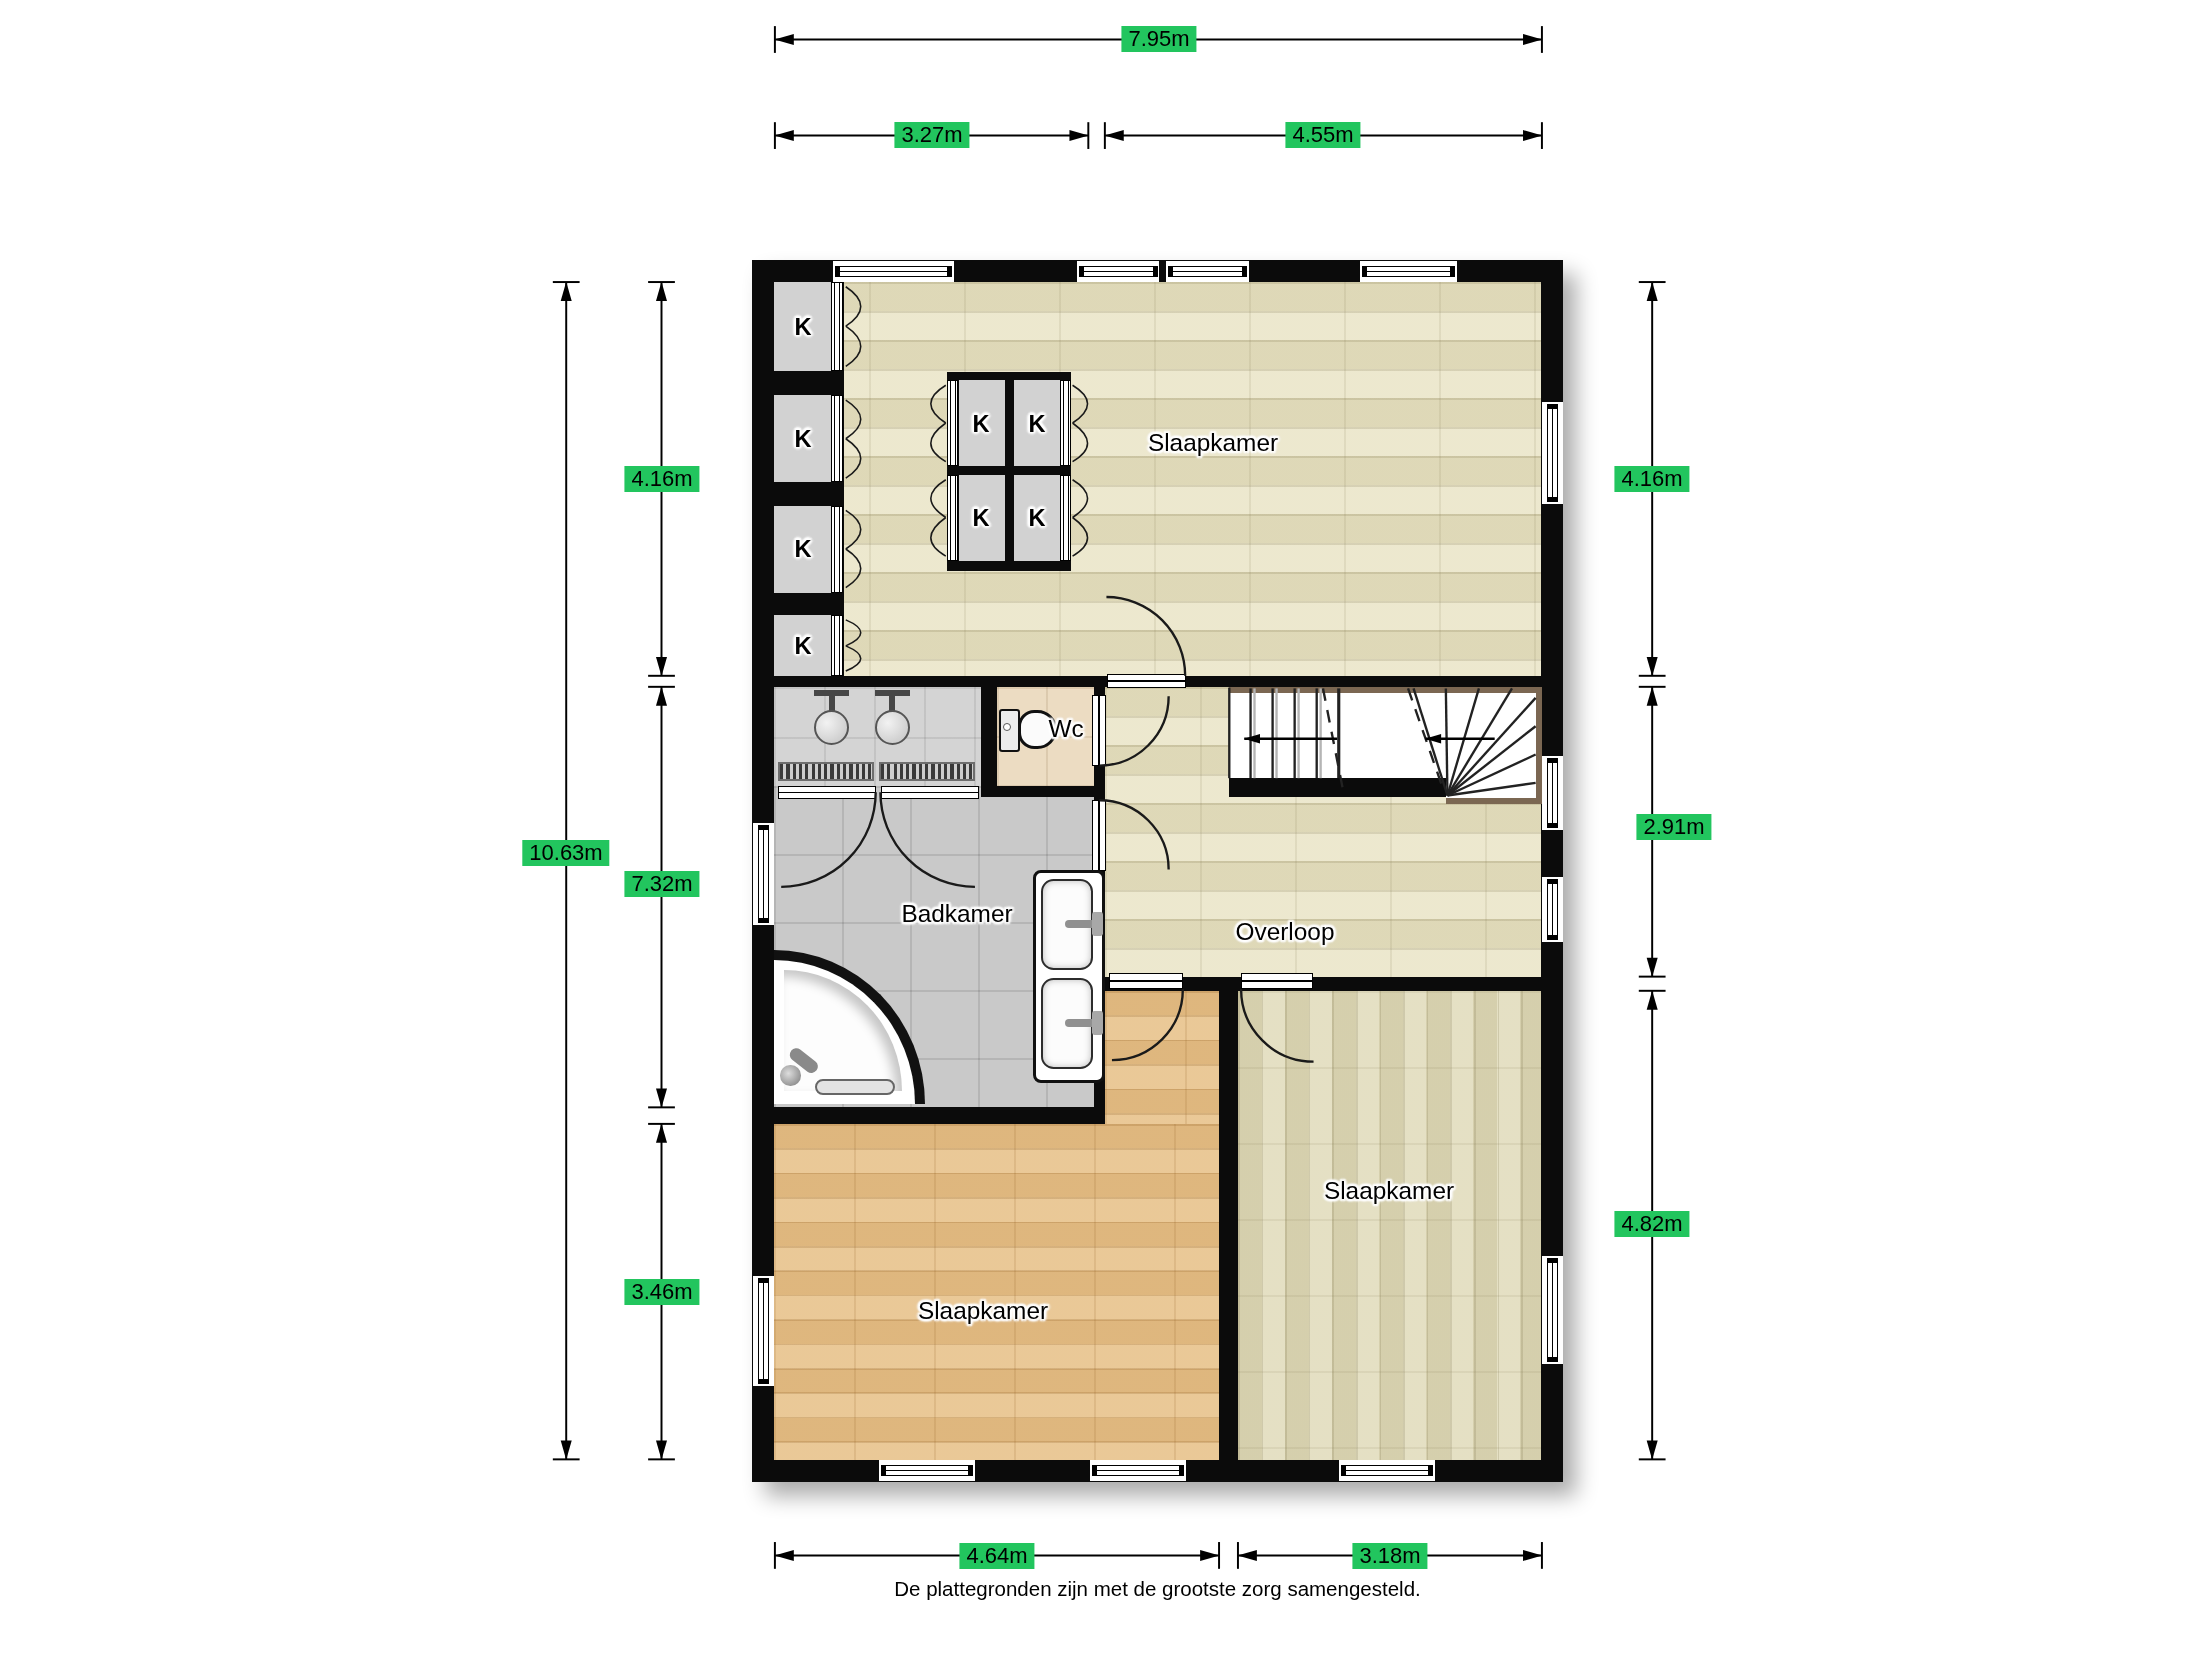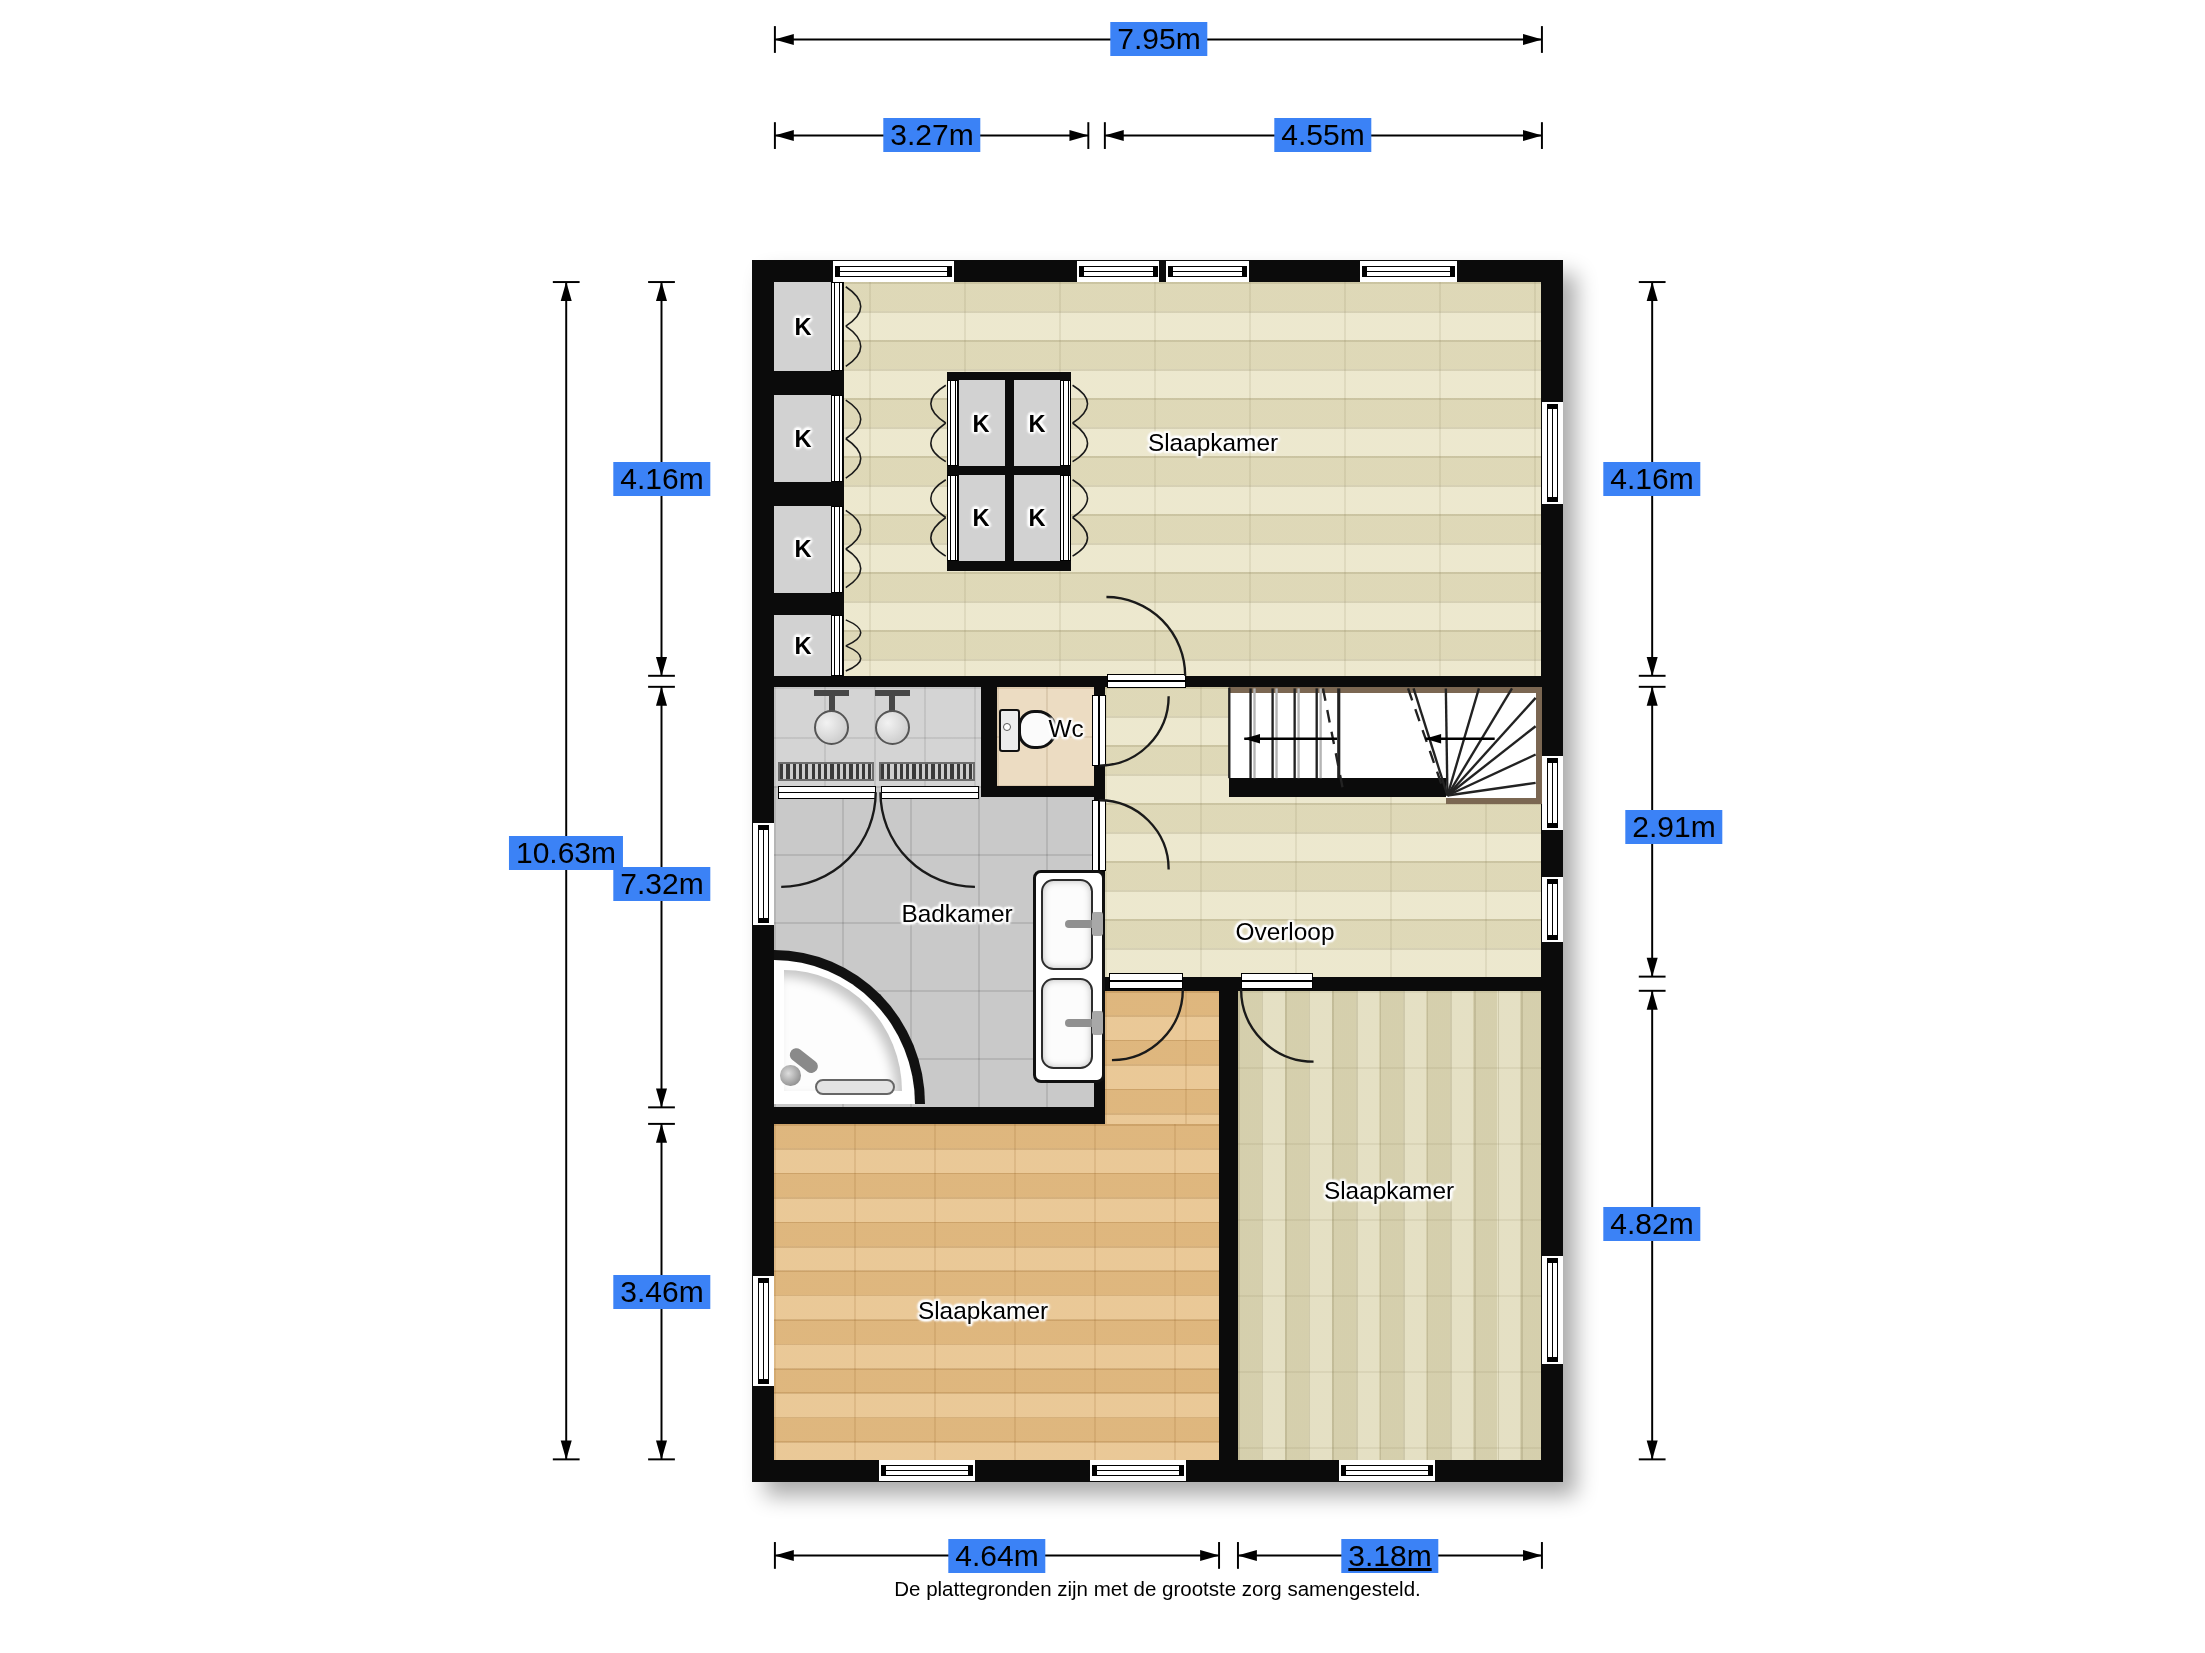--- a/index.html
+++ b/index.html
@@ -49,21 +49,21 @@
   .leaf-v{background:#fff;border:1.6px solid #000;box-sizing:border-box;
     background-image:linear-gradient(90deg, transparent calc(50% - 0.8px), #000 calc(50% - 0.8px) calc(50% + 0.8px), transparent calc(50% + 0.8px));}
   .dstrip-v{background:#fff;border:0.8px solid #000;box-sizing:border-box;
     background-image:linear-gradient(90deg, transparent 2.4px, #000 2.4px 3.2px, transparent 3.2px 7px, #000 7px 7.9px, transparent 7.9px);}
 
   
   .room-label{position:absolute;transform:translate(-50%,-50%);font-size:24.4px;white-space:nowrap;
     text-shadow:0 0 4.7px #fff,0 0 4.7px #fff,-1.6px -1.6px 1.6px #fff,1.6px -1.6px 1.6px #fff,-1.6px 1.6px 1.6px #fff,1.6px 1.6px 1.6px #fff,-2.4px 0 2.4px #fff,2.4px 0 2.4px #fff,0 -2.4px 2.4px #fff,0 2.4px 2.4px #fff;}
   .k-label{position:absolute;transform:translate(-50%,-50%);font-size:23.6px;font-weight:bold;
     text-shadow:0 0 4.7px #fff,0 0 4.7px #fff,-1.6px -1.6px 1.6px #fff,1.6px -1.6px 1.6px #fff,-1.6px 1.6px 1.6px #fff,1.6px 1.6px 1.6px #fff,-2.4px 0 2.4px #fff,2.4px 0 2.4px #fff,0 -2.4px 2.4px #fff,0 2.4px 2.4px #fff;}
-  .dim-label{position:absolute;transform:translate(-50%,-50%);font-size:30px;background:#3b82f6;padding:0 7px;white-space:nowrap;}
+  .dim-label{position:absolute;transform:translate(-50%,-50%);font-size:22px;background:#22c55e;padding:0 7px;white-space:nowrap;}
 
   .footer{position:absolute;left:606px;top:1575px;width:1103px;text-align:center;font-size:20.5px;line-height:27px;}
 
   
   .drain{background:repeating-linear-gradient(90deg,#3a3a3a 0 3.2px,#cfcfcf 3.2px 6.3px);border:2.4px solid #6e6e6e;box-sizing:border-box;}
   .basin{background:#fcfcfc;border:2.4px solid #2c2c2c;border-radius:12.6px;box-shadow:inset 0 0 7.9px rgba(0,0,0,.25);box-sizing:border-box;}
   svg{position:absolute;left:0;top:0;pointer-events:none;}
 </style>
 </head>
 <body>
@@ -300,21 +300,21 @@
   <div class="dim-label" style="left:932px;top:135px;">3.27m</div>
   <div class="dim-label" style="left:1323px;top:135px;">4.55m</div>
   <div class="dim-label" style="left:566px;top:853px;">10.63m</div>
   <div class="dim-label" style="left:662px;top:479px;">4.16m</div>
   <div class="dim-label" style="left:662px;top:884px;">7.32m</div>
   <div class="dim-label" style="left:662px;top:1292px;">3.46m</div>
   <div class="dim-label" style="left:1652px;top:479px;">4.16m</div>
   <div class="dim-label" style="left:1652px;top:827px;margin-left:22px;">2.91m</div>
   <div class="dim-label" style="left:1652px;top:1224px;">4.82m</div>
   <div class="dim-label" style="left:997px;top:1556px;">4.64m</div>
-  <div class="dim-label" style="left:1390px;top:1556px;text-decoration:underline;">3.18m</div>
+  <div class="dim-label" style="left:1390px;top:1556px;">3.18m</div>
 
   <div class="room-label" style="left:1213px;top:443px;">Slaapkamer</div>
   <div class="room-label" style="left:1066px;top:729px;">Wc</div>
   <div class="room-label" style="left:957px;top:914px;">Badkamer</div>
   <div class="room-label" style="left:1285px;top:932px;">Overloop</div>
   <div class="room-label" style="left:983px;top:1311px;">Slaapkamer</div>
   <div class="room-label" style="left:1389px;top:1191px;">Slaapkamer</div>
 
   <div class="k-label" style="left:803px;top:327px;">K</div>
   <div class="k-label" style="left:803px;top:439px;">K</div>

